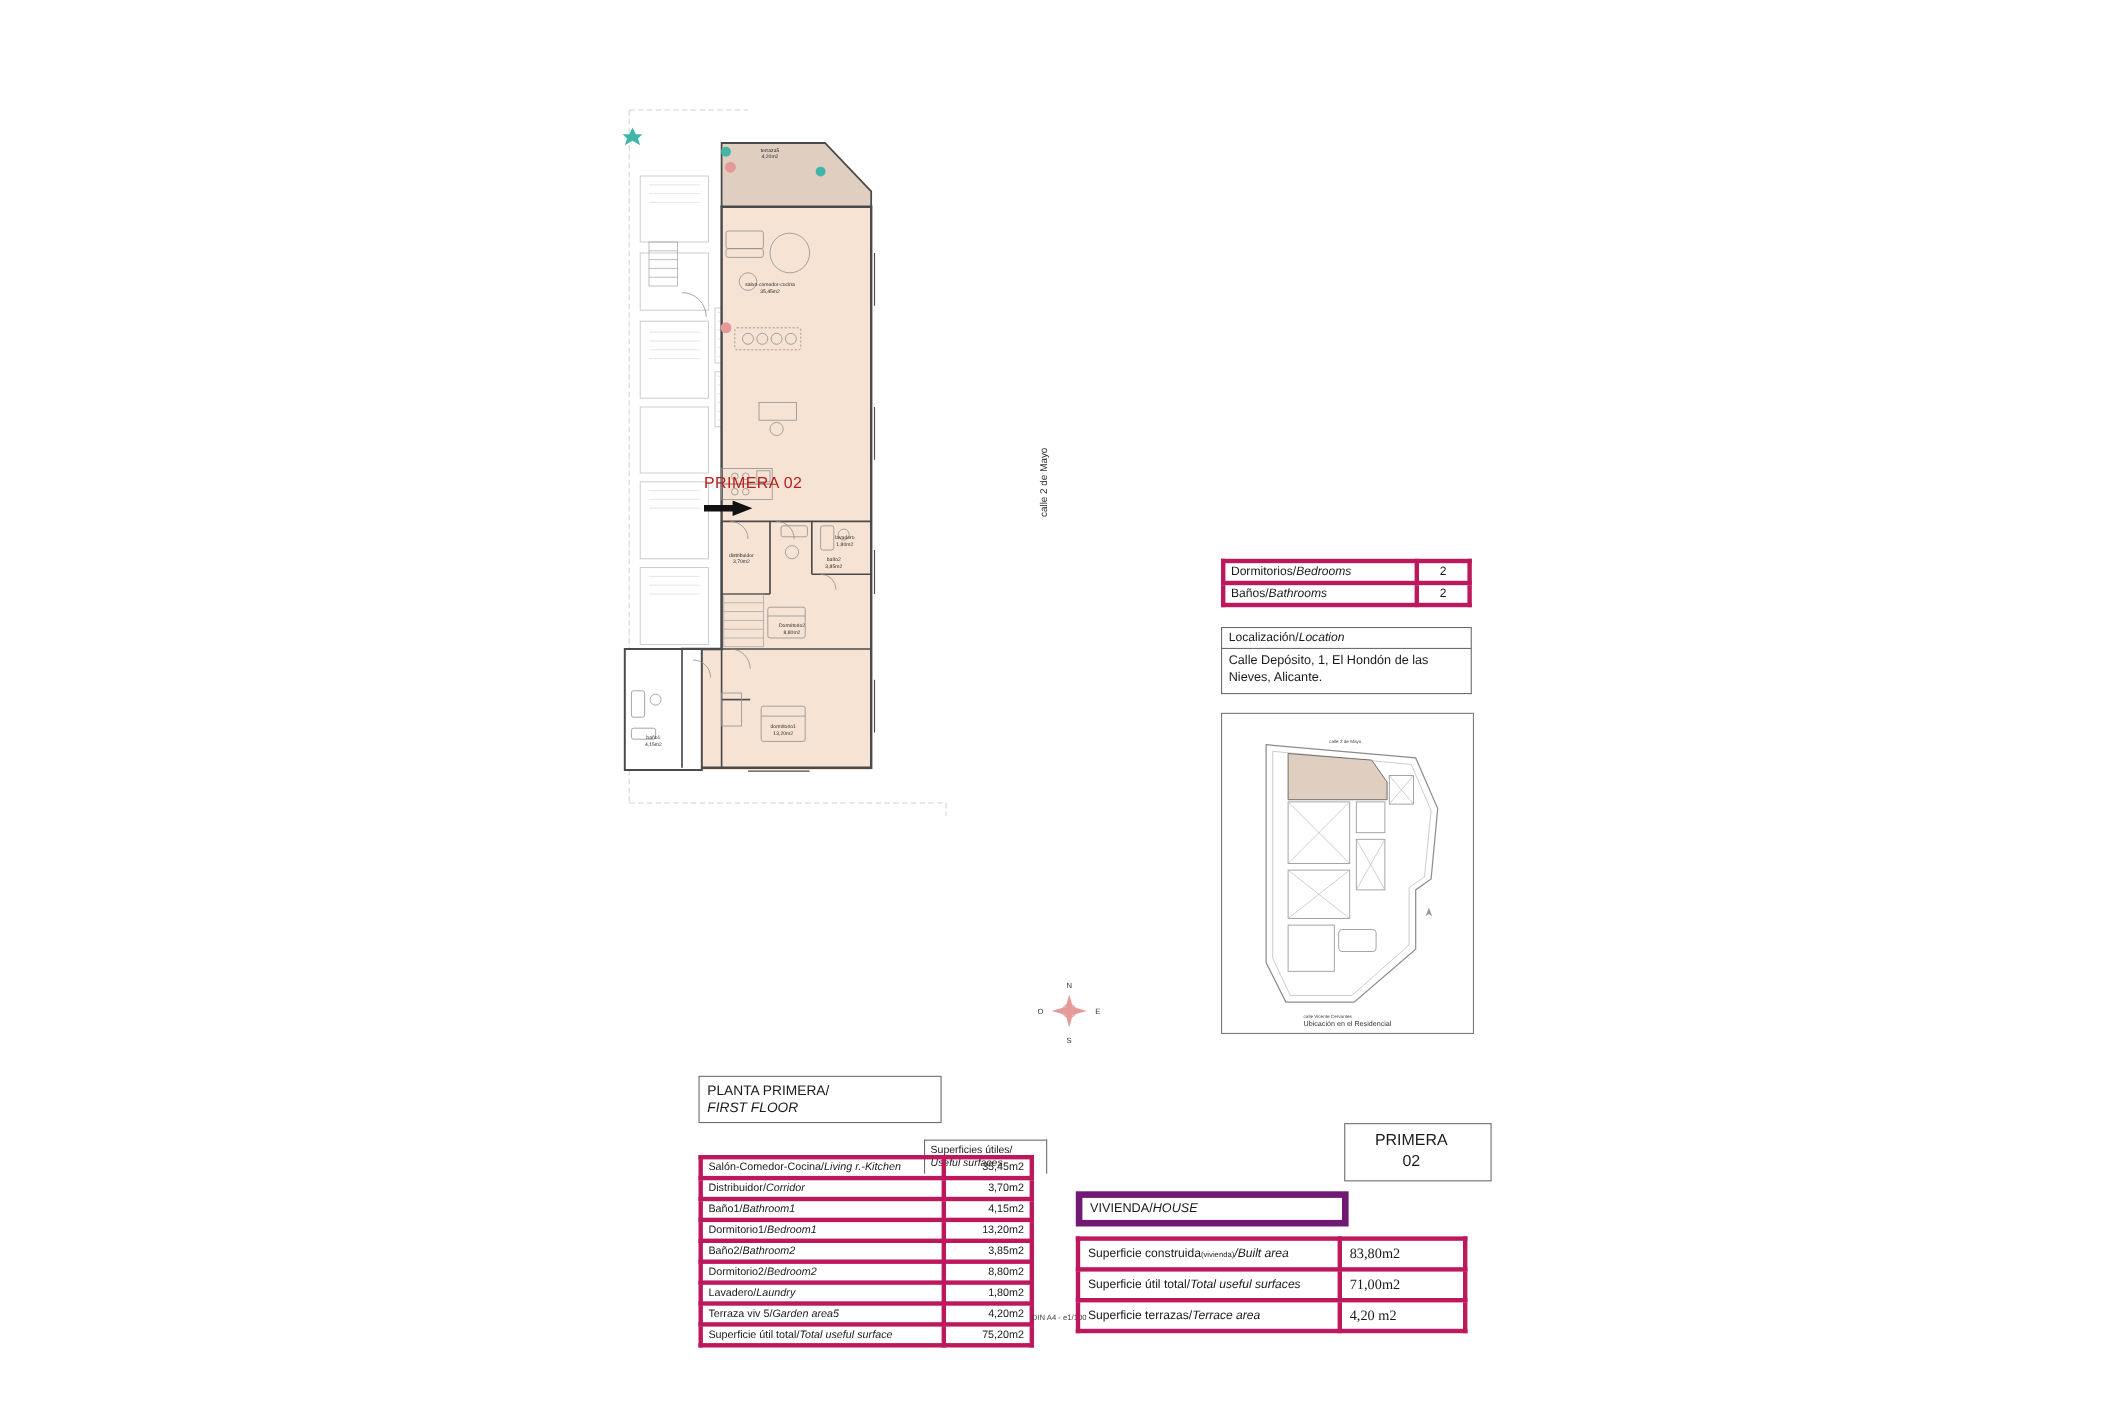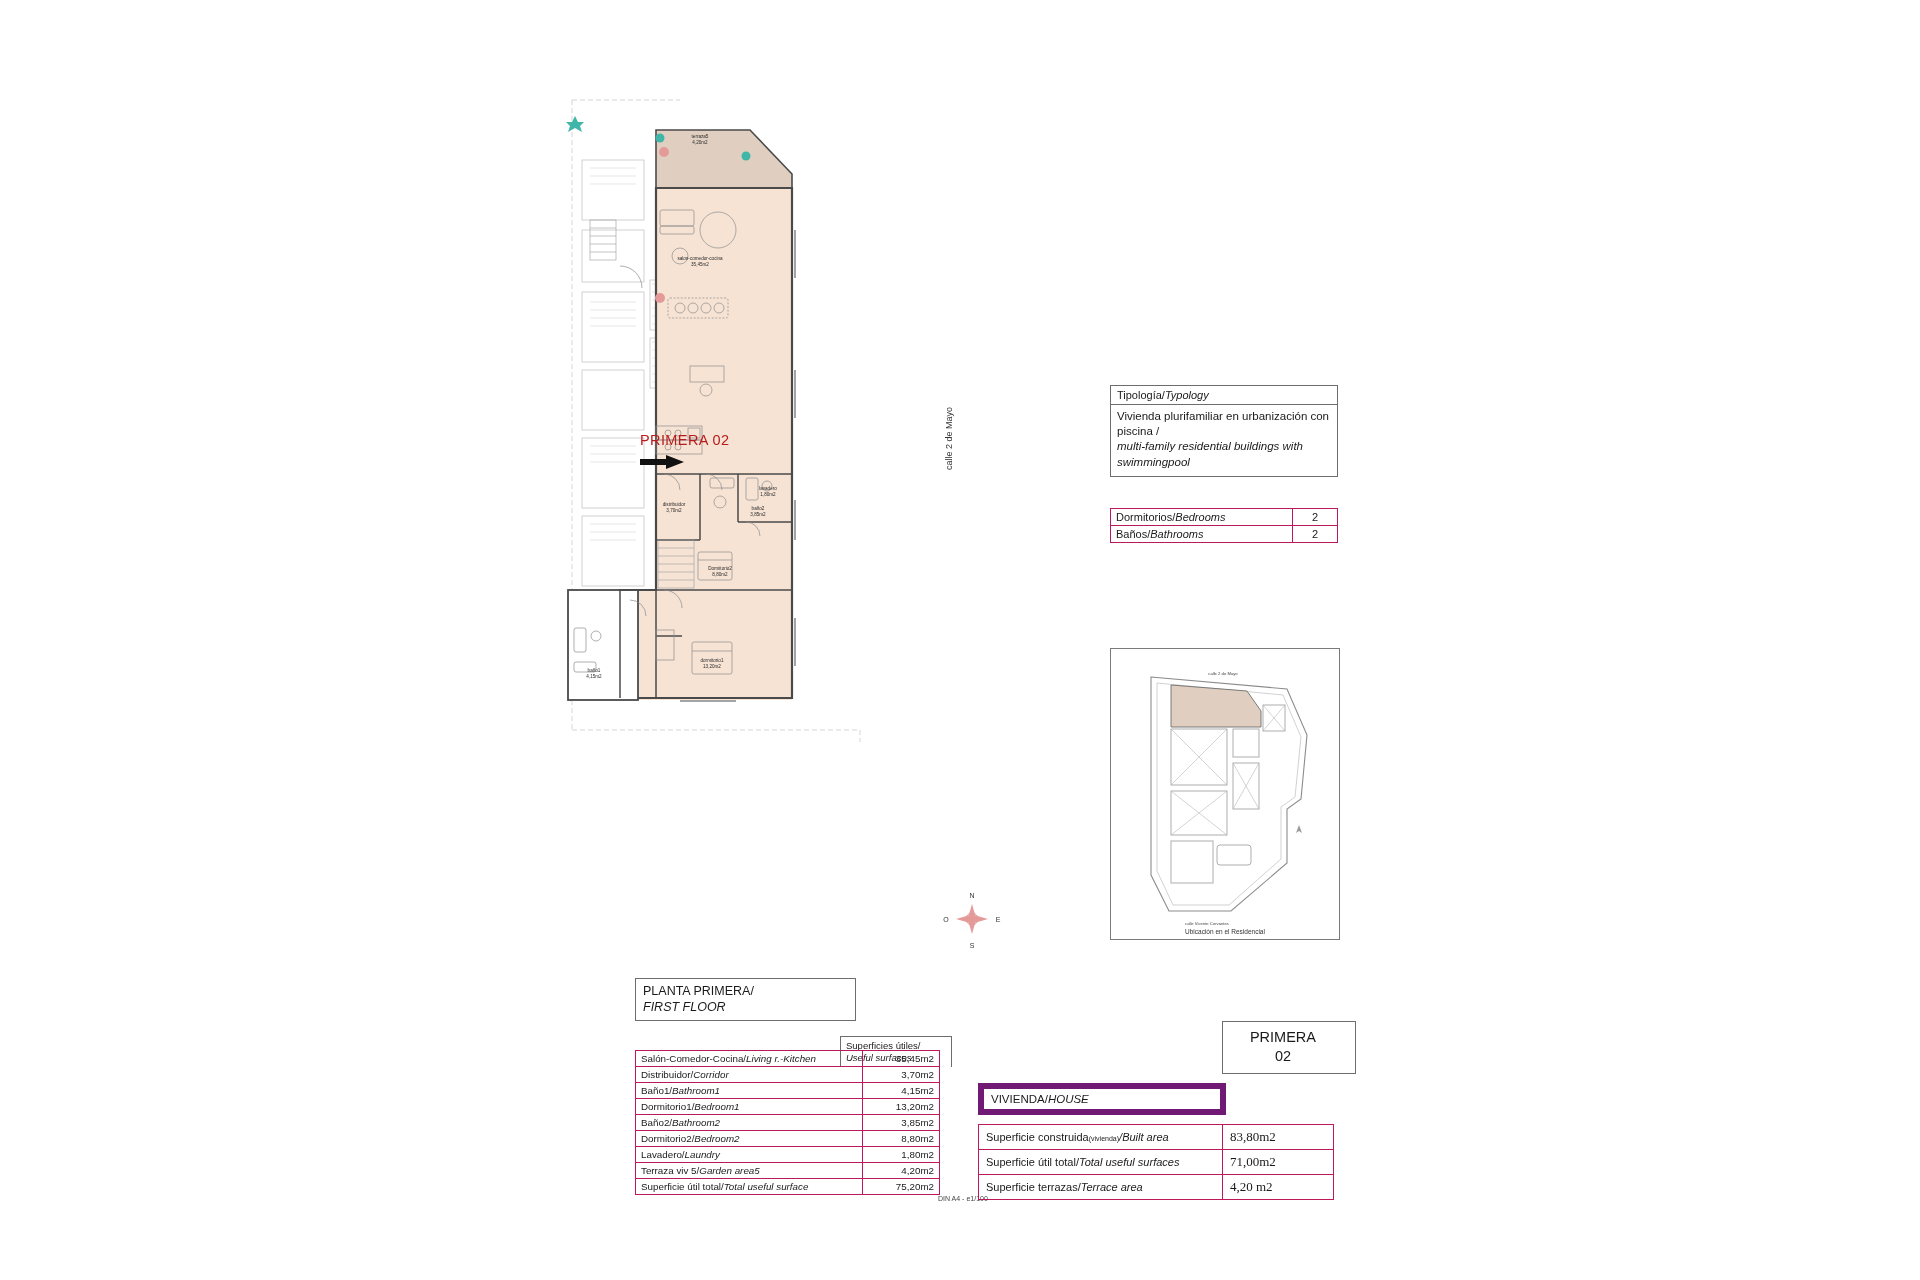--- a/index.html
+++ b/index.html
@@ -23,21 +23,21 @@
   }
 
   
   .abs { position: absolute; }
   .ital { font-style: italic; }
   .tbl {
     border-collapse: collapse;
     font-size: 11px;
   }
   .tbl td {
-    border: 1px solid #be185d;
+    border: 4px solid #be185d;
     padding: 2px 5px;
     vertical-align: middle;
   }
 
   
   #floorplan {
     left: 560px;
     top: 70px;
     width: 400px;
     height: 700px;
@@ -391,49 +391,46 @@
     </g>
     <circle cx="32" cy="31" r="6" fill="none" stroke="#e59a9a" stroke-width="1"></circle>
     <g font-size="7" fill="#333" font-family="Liberation Sans, sans-serif" text-anchor="middle">
       <text x="32" y="10">N</text>
       <text x="32" y="60">S</text>
       <text x="58" y="34">E</text>
       <text x="6" y="34">O</text>
     </g>
   </svg>
 
-  <div id="typology-box" class="abs">
-    <div class="hdr">
-      <span>Tipología/</span><span class="ital">Typology</span>
-    </div>
-    <div class="body">
-      <span>Vivienda plurifamiliar en urbanización con piscina  /</span><br>
-      <span class="ital">multi-family residential buildings with swimmingpool</span>
-    </div>
-  </div>
 
   <div id="rooms-table" class="abs">
     <table class="tbl">
       <tbody>
         <tr>
           <td>
             <span>Dormitorios/</span><span class="ital">Bedrooms</span>
           </td>
           <td class="val">2</td>
         </tr>
         <tr>
           <td>
             <span>Baños/</span><span class="ital">Bathrooms</span>
           </td>
           <td class="val">2</td>
         </tr>
       </tbody>
     </table>
   </div>
 
+  <div id="location-box" class="abs">
+    <div class="hdr">
+      <span>Localización/</span><span class="ital">Location</span>
+    </div>
+    <div class="body">Calle Depósito, 1, El Hondón de las Nieves, Alicante.</div>
+  </div>
 
   <div id="sitemap" class="abs">
     <svg viewBox="0 0 228 290" width="228" height="290">
 
       <path d="M40 28 L176 40 L196 86 L190 150 L176 160 L176 214 L120 262 L58 262 L40 226 L40 28 Z" fill="#ffffff" stroke="#8c8c8c" stroke-width="1.1"></path>
       <path d="M46 34 L172 46 L190 88 L184 148 L170 158 L170 210 L118 256 L62 256 L46 222 Z" fill="none" stroke="#bdbdbd" stroke-width="0.7"></path>
 
       <polygon points="60,36 136,42 150,62 150,78 60,78" fill="#e0cfc0" stroke="#6d6d6d" stroke-width="0.9"></polygon>
 
       <g fill="none" stroke="#9a9a9a" stroke-width="0.8">

